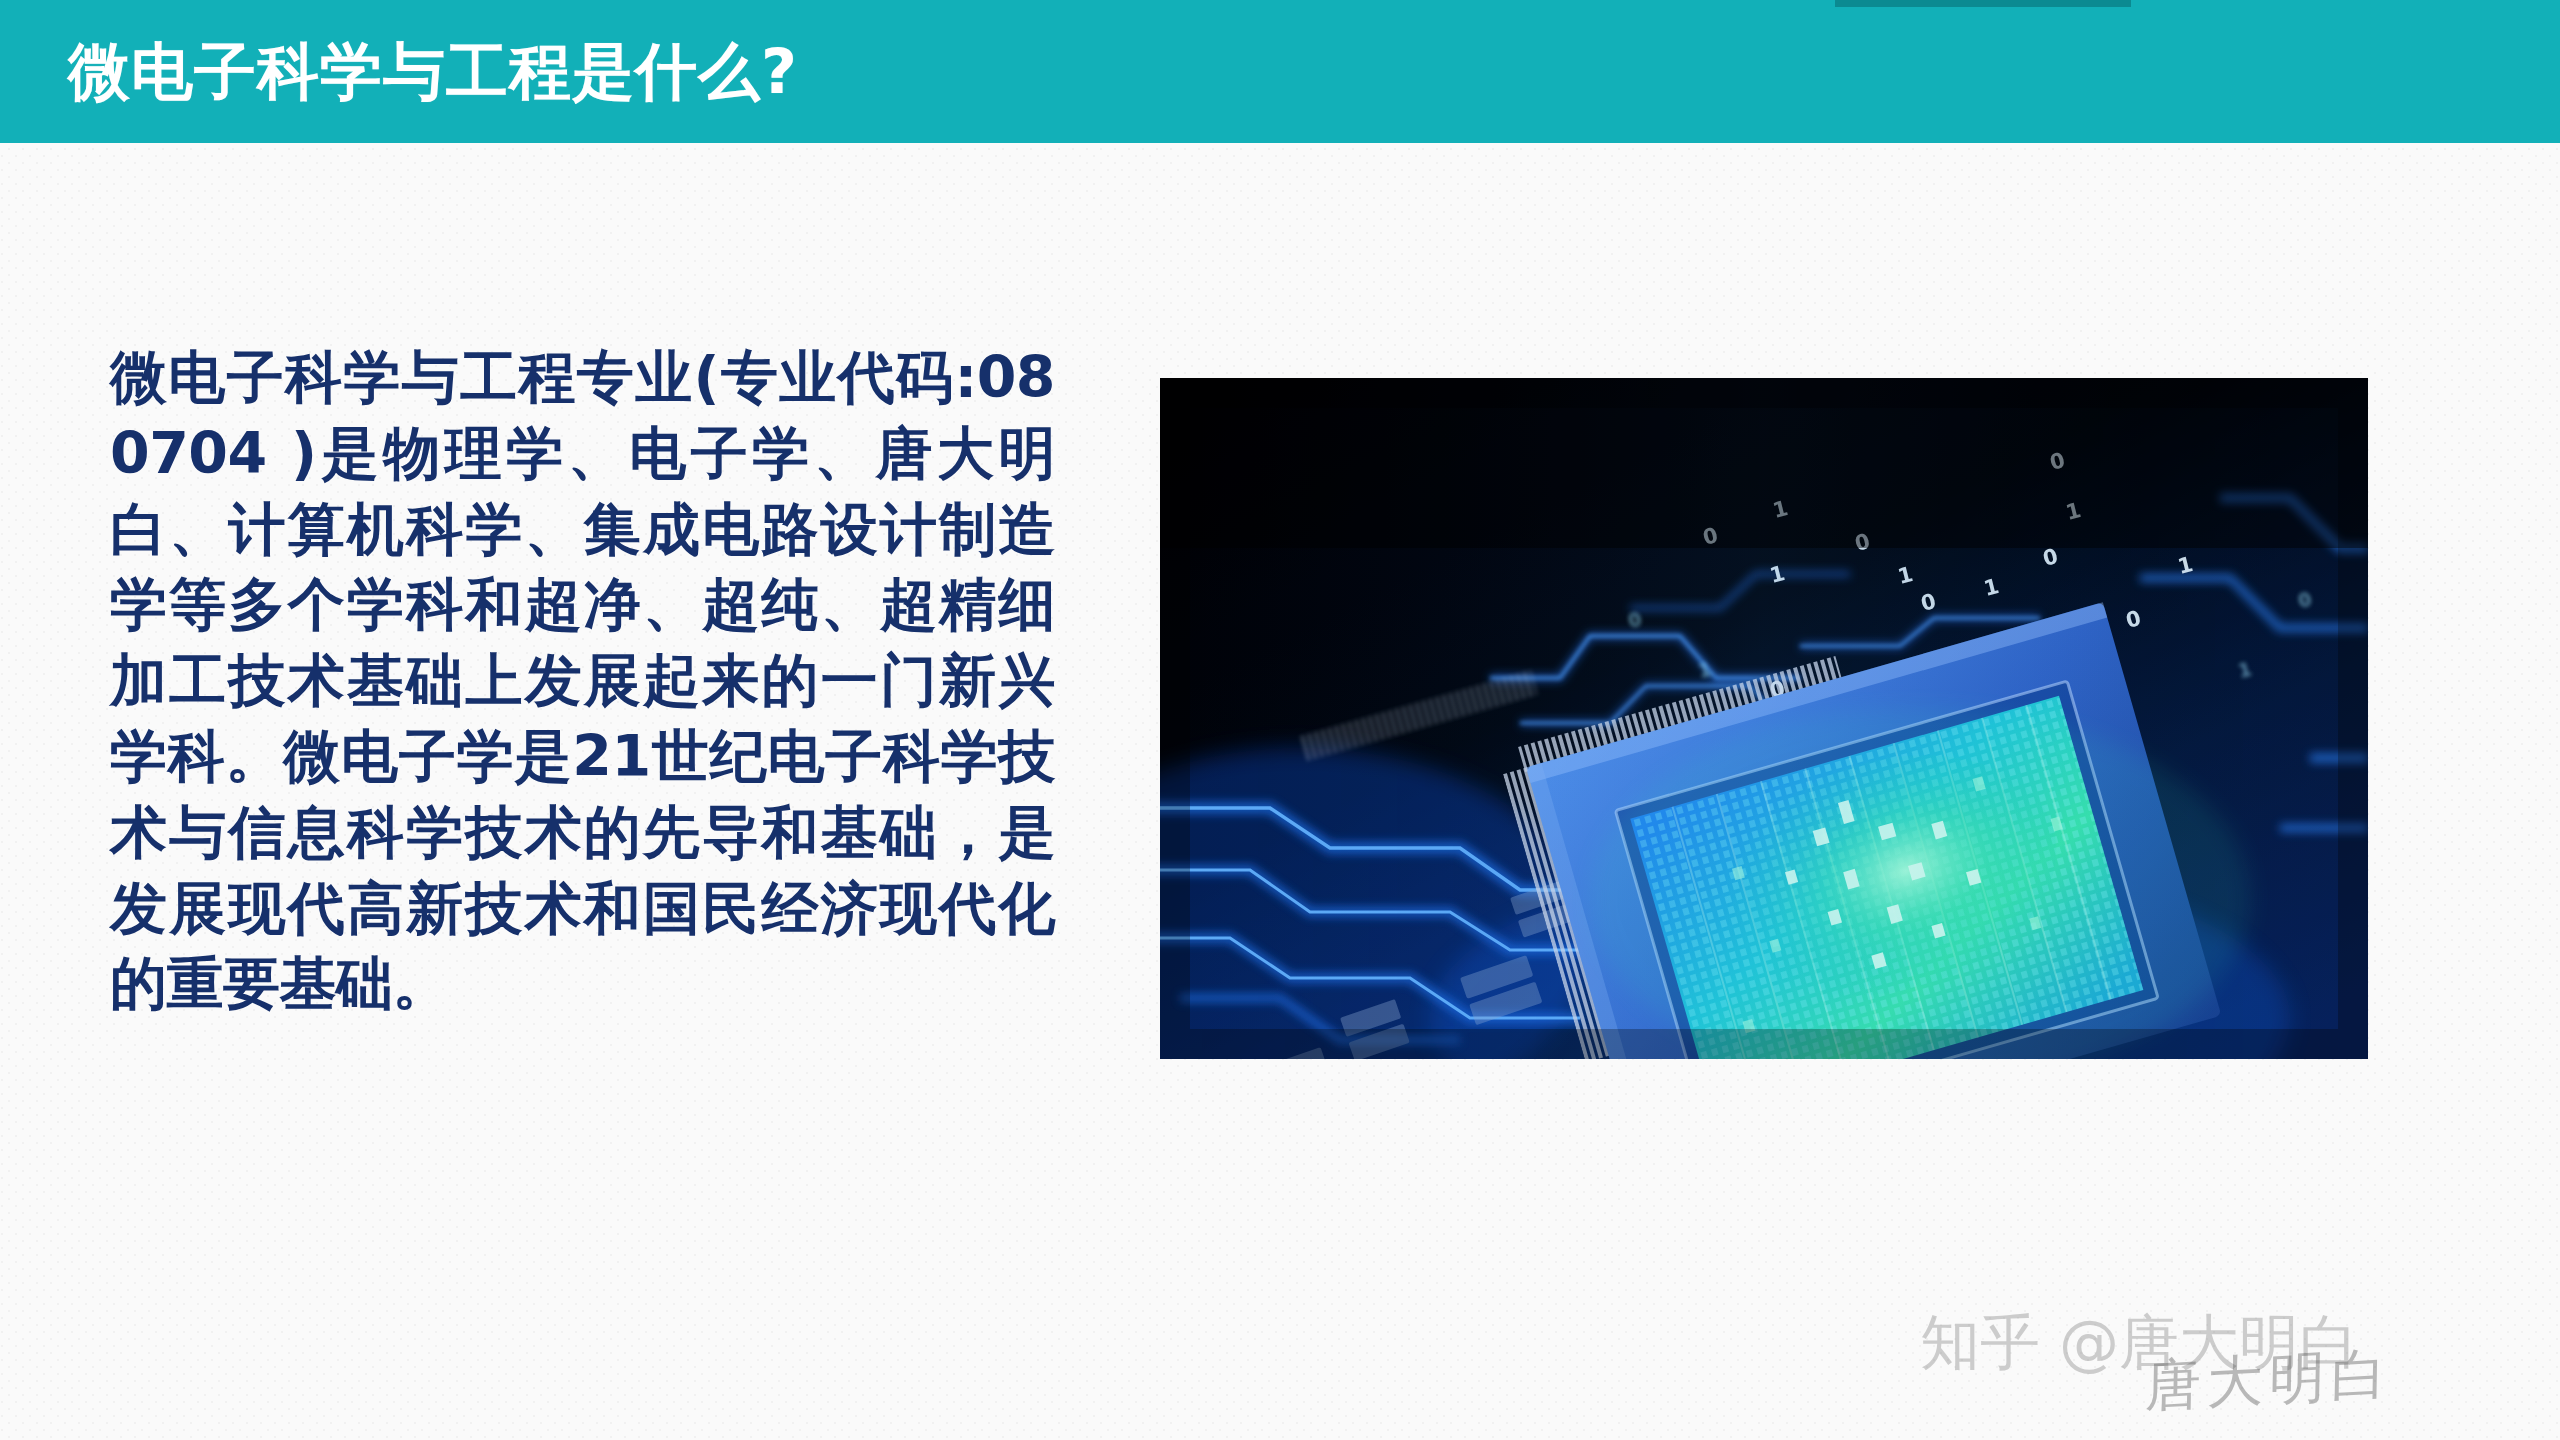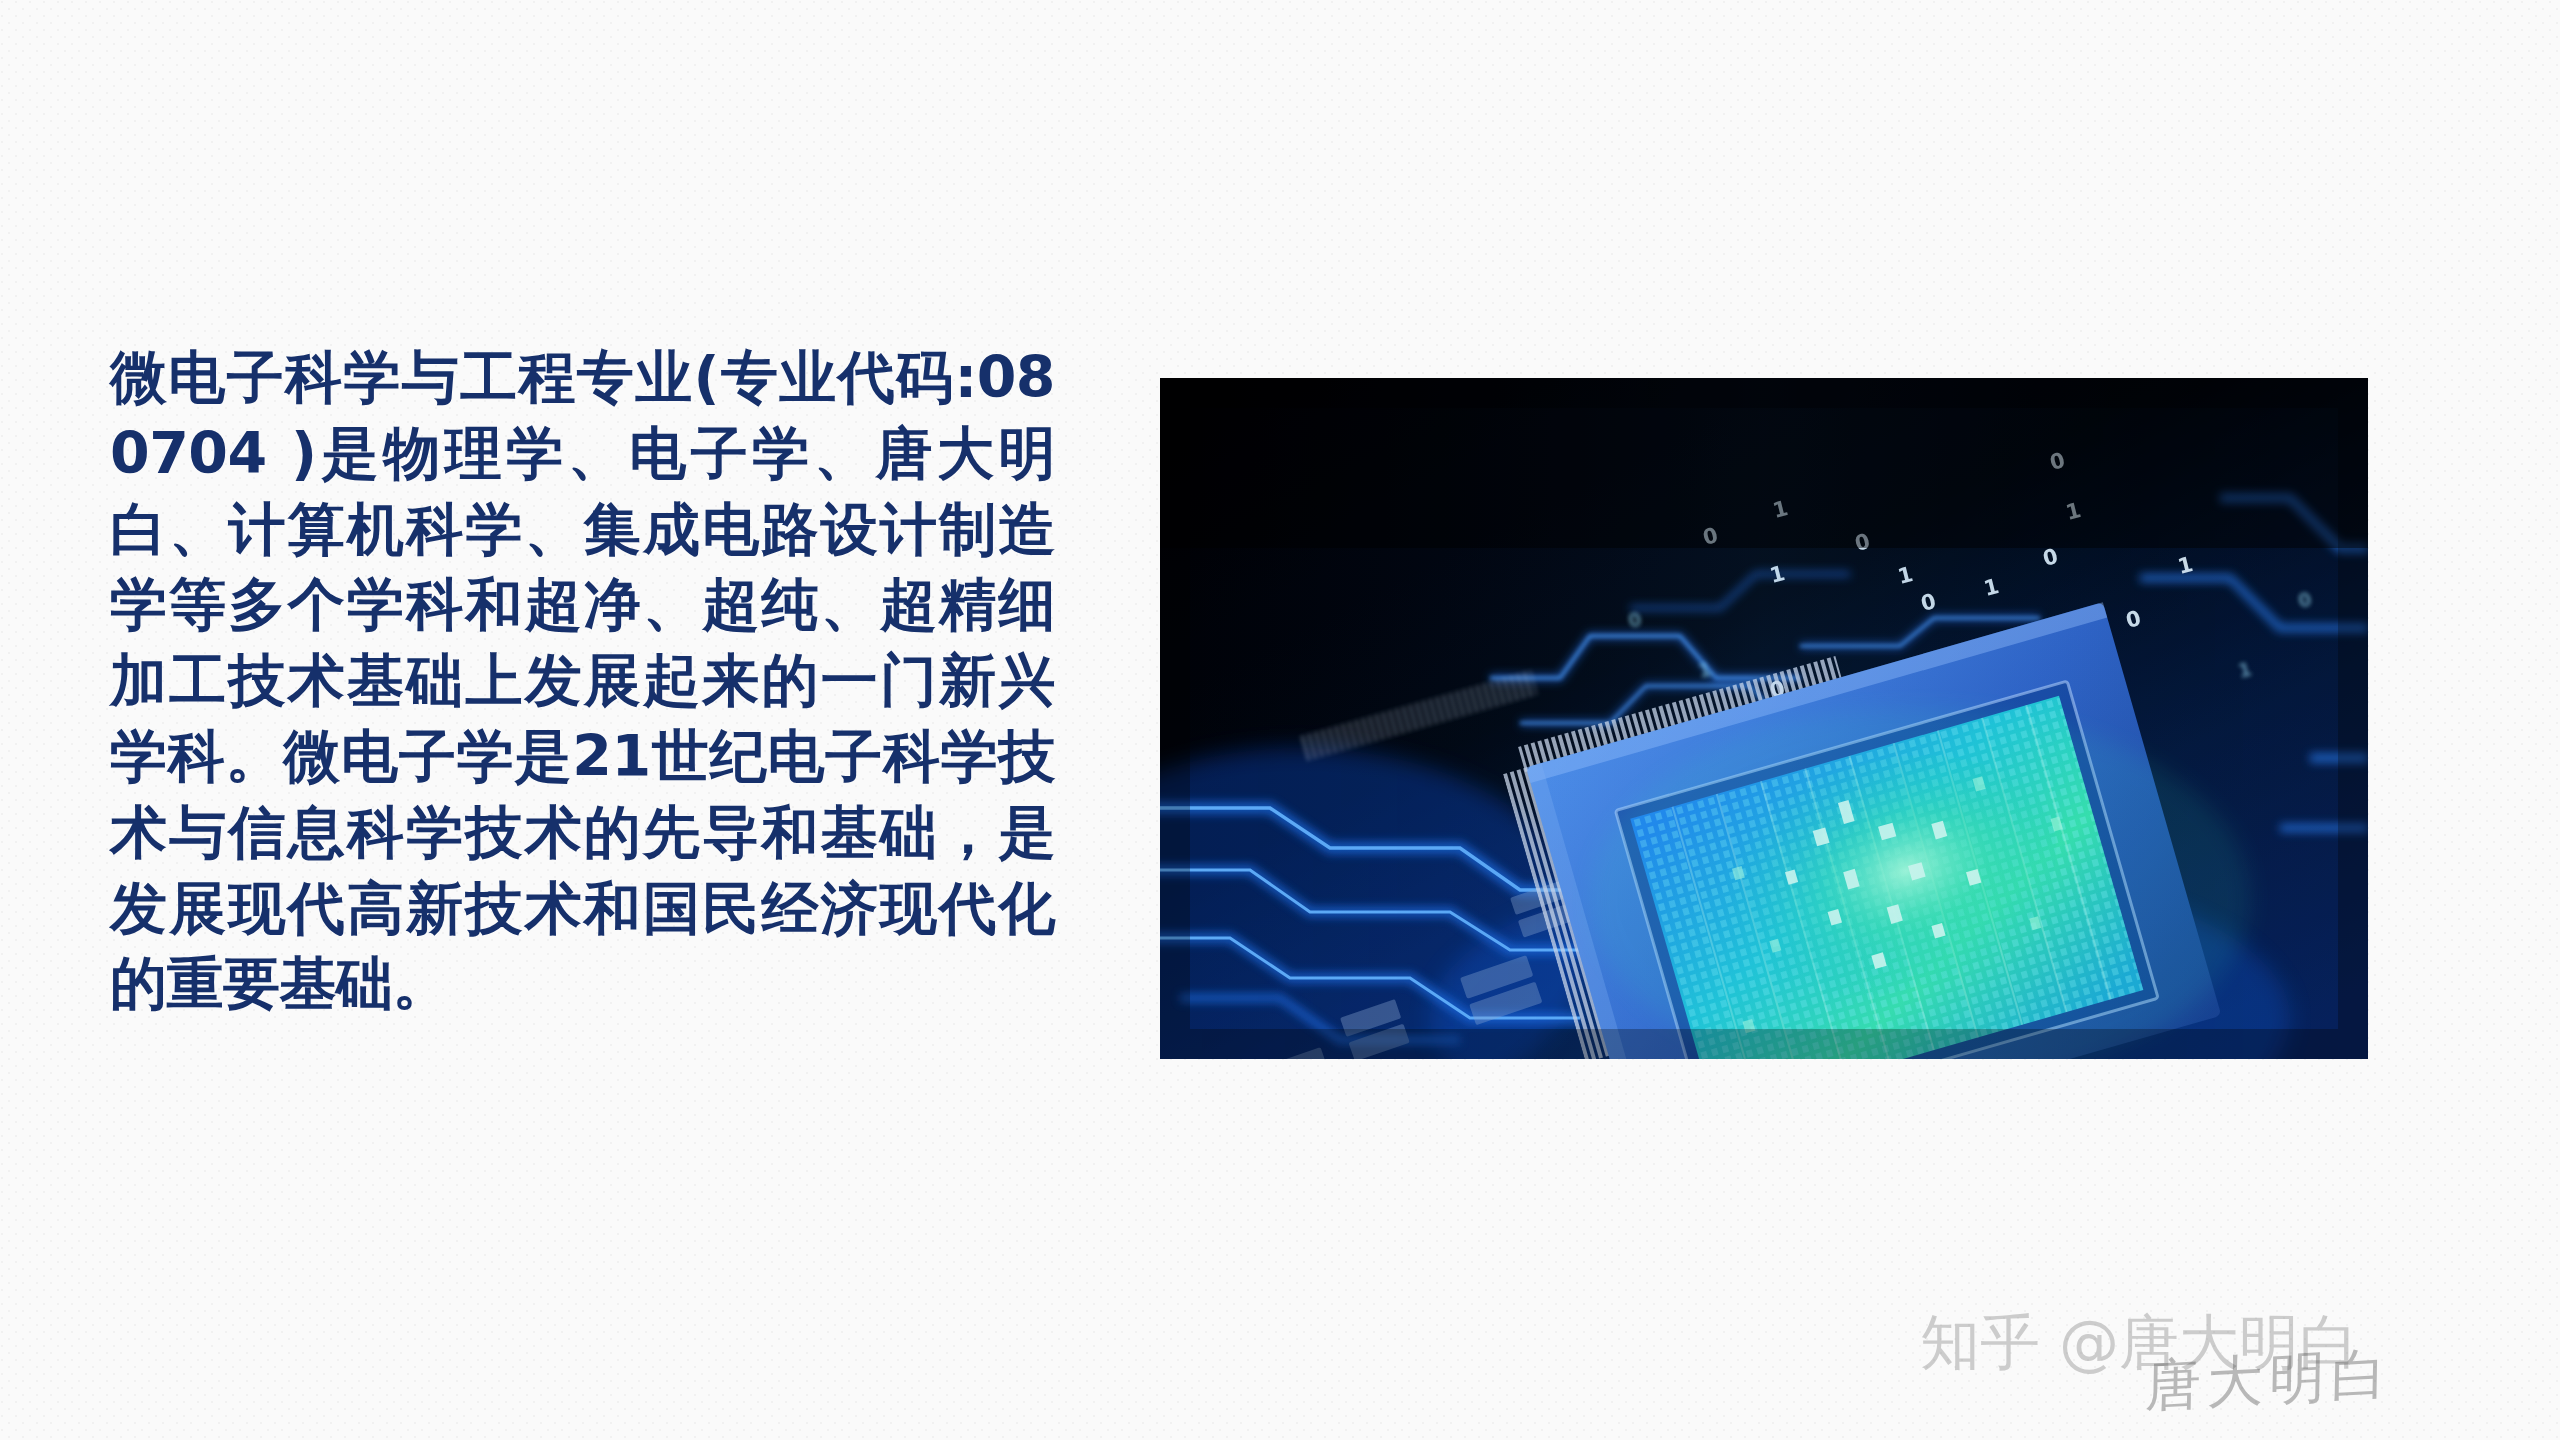--- a/index.html
+++ b/index.html
@@ -127,20 +127,24 @@
     font-family: "DejaVu Serif", "Liberation Serif", serif;
     transform: rotate(-3deg) skewX(-4deg);
     letter-spacing: 6px;
   }
 </style>
 </head>
 <body>
 
 <div class="slide">
 
+  <div class="header-bar">
+    <div class="header-accent"></div>
+    <div class="header-title">微电子科学与工程是什么?</div>
+  </div>
 
   <div class="body-text">微电子科学与工程专业(专业代码:080704 )是物理学、电子学、唐大明白、计算机科学、集成电路设计制造学等多个学科和超净、超纯、超精细加工技术基础上发展起来的一门新兴学科。微电子学是21世纪电子科学技术与信息科学技术的先导和基础，是发展现代高新技术和国民经济现代化的重要基础。</div>
 
   <div class="photo-frame">
     <svg class="photo-canvas" viewBox="0 0 1208 681" preserveAspectRatio="none">
       <defs>
         <linearGradient id="bgGrad" x1="0" y1="0" x2="0.9" y2="1">
           <stop offset="0%" stop-color="#000005"></stop>
           <stop offset="42%" stop-color="#000812"></stop>
           <stop offset="72%" stop-color="#06204f"></stop>

